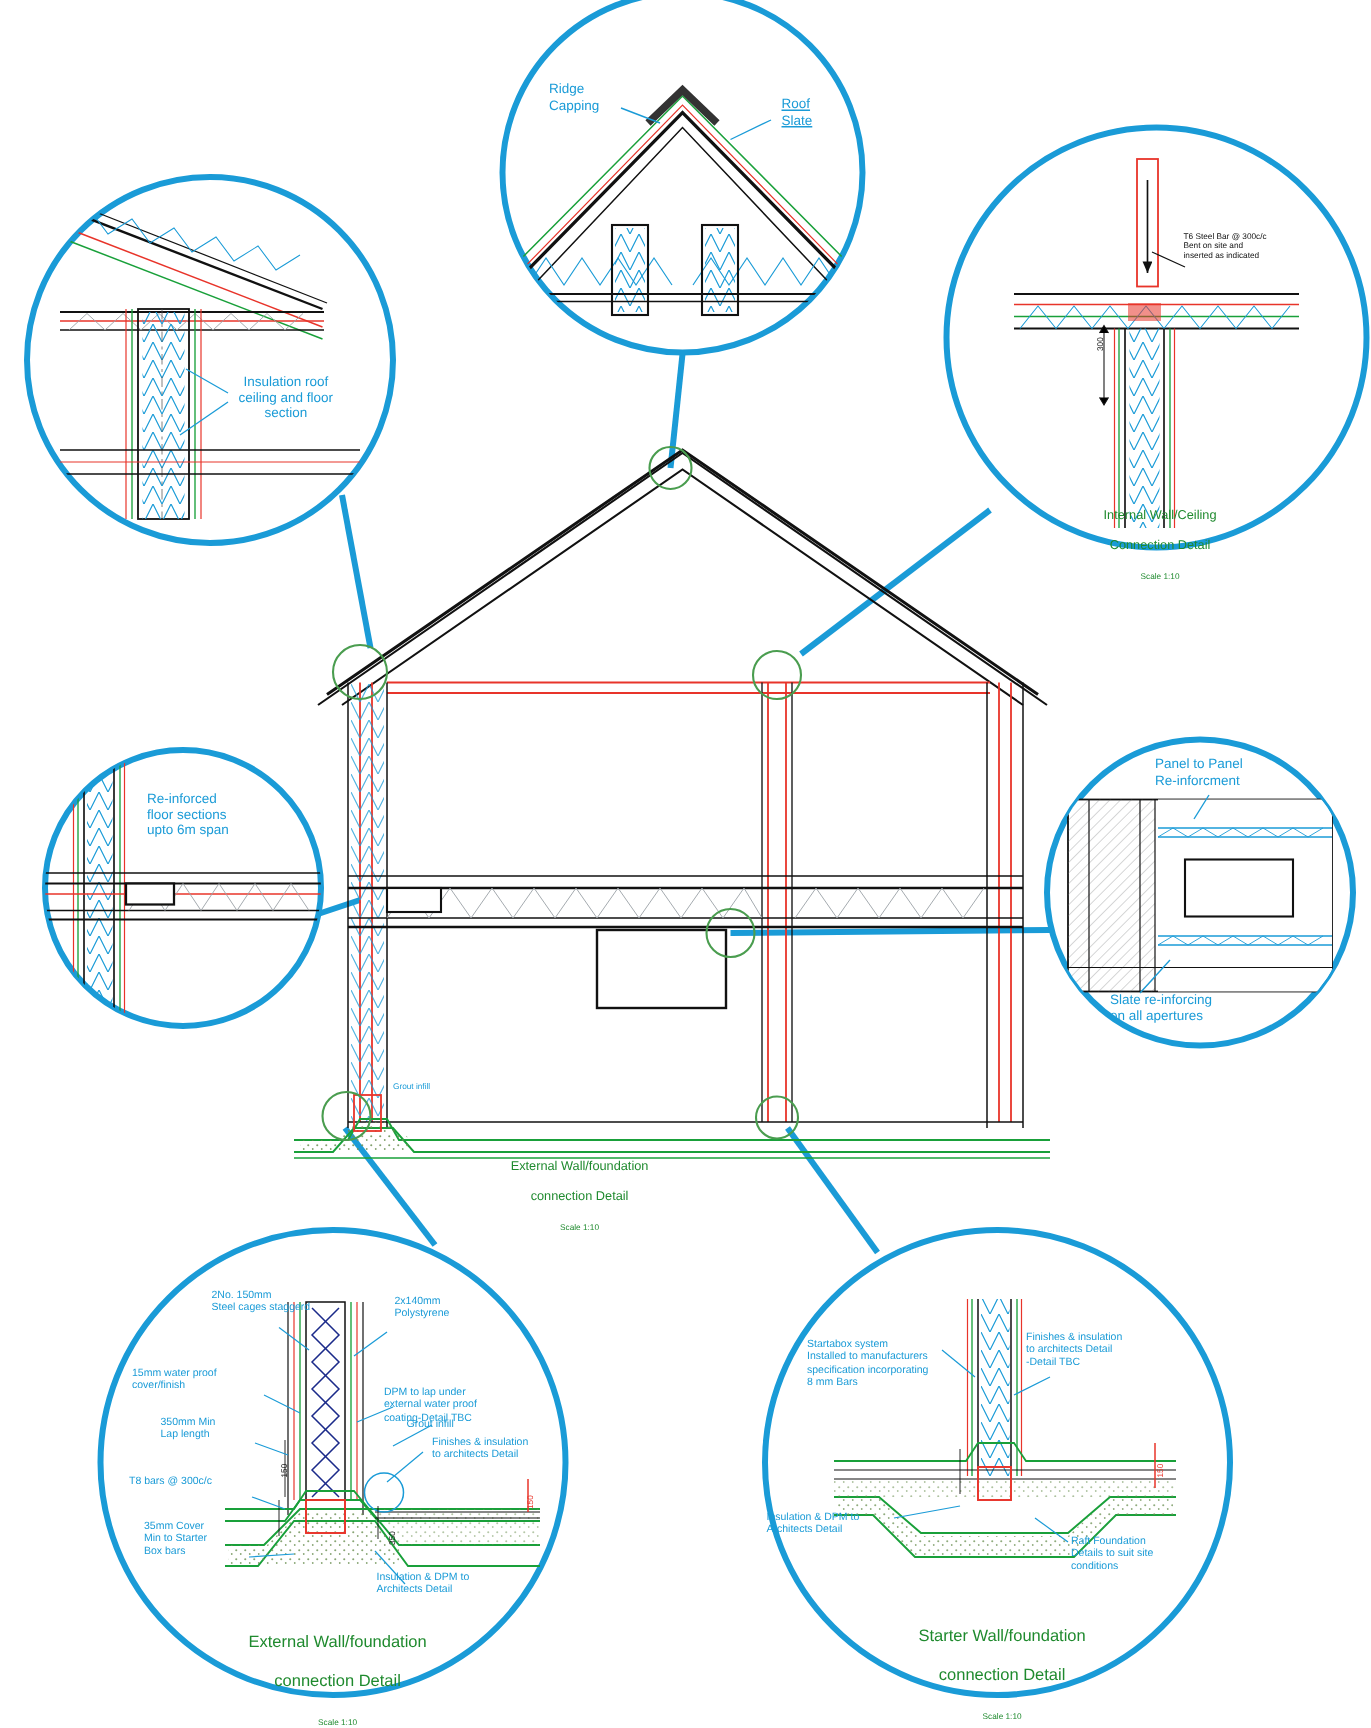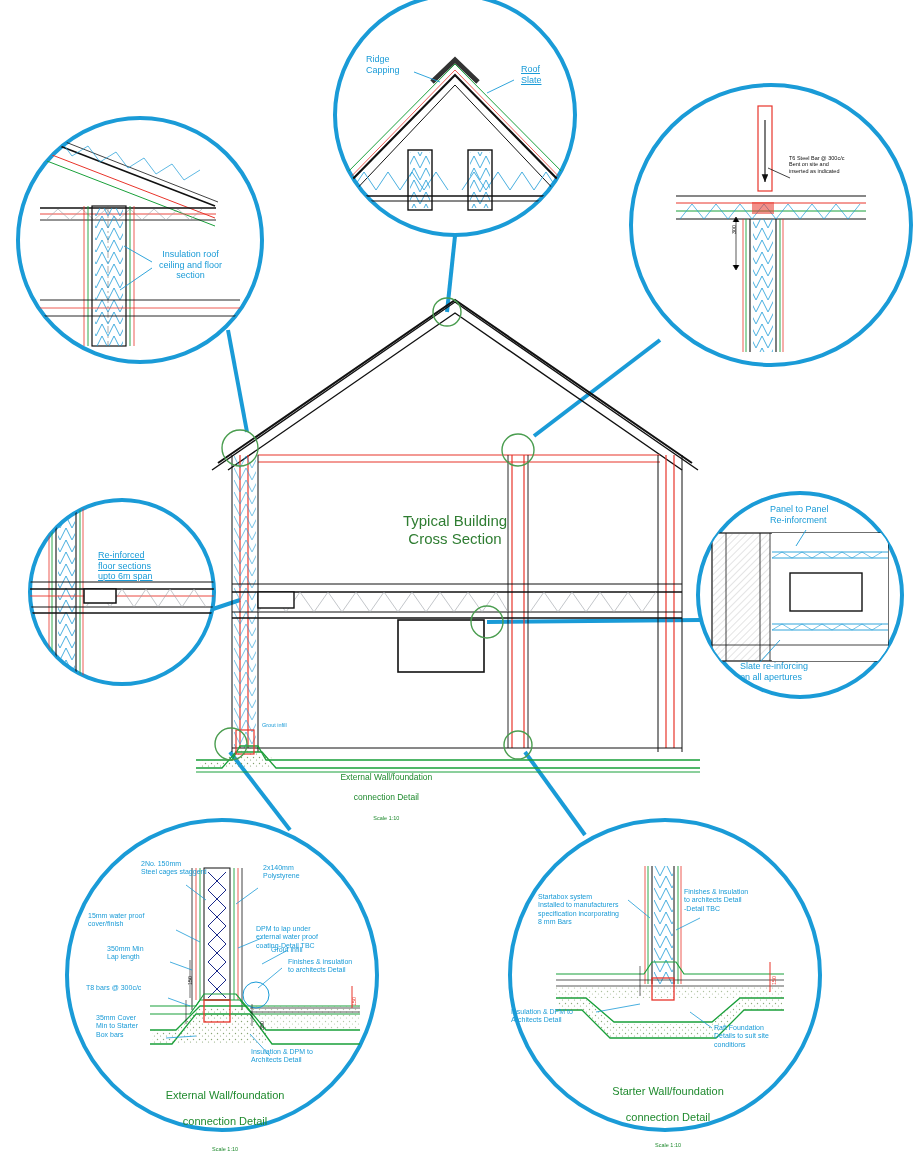--- a/index.html
+++ b/index.html
@@ -327,21 +327,20 @@
     <path d="M270 1056 L250 1034"></path>
     <path d="M282 968 L258 988"></path>
     <path d="M288 950 L262 964"></path>
     <path d="M628 900 L650 918"></path>
     <path d="M700 918 L676 930"></path>
     <path d="M596 1012 L640 1004"></path>
     <path d="M712 1028 L690 1012"></path>
   </g>
 </svg>
 
-<div class="lbl c-title ctr" style="left:340px;top:512px;width:230px;"><span>Typical Building</span><br><span>Cross Section</span></div>
 
 <div class="lbl green" style="left:284px;top:762px;font-size:8.5px;text-align:center;width:200px;">
   <span>External Wall/foundation</span><br>
   <span>connection Detail</span><br>
   <span class="tiny">Scale 1:10</span>
 </div>
 <div class="lbl teal tiny" style="left:262px;top:722px;"><span>Grout infill</span></div>
 
 <div class="lbl teal sm" style="left:366px;top:54px;"><span>Ridge
 Capping</span></div>
@@ -349,22 +348,27 @@
 Slate</span></div>
 
 <div class="lbl teal sm" style="left:159px;top:249px;text-align:center;"><span>Insulation roof
 ceiling and floor
 section</span></div>
 
 <div class="lbl dark tiny" style="left:789px;top:155px;"><span>T6 Steel Bar @ 300c/c
 Bent on site and
 inserted as indicated</span></div>
 <div class="lbl dark tiny" style="left:731px;top:234px;transform:rotate(-90deg);transform-origin:left top;"><span>300</span></div>
-
-<div class="lbl teal sm" style="left:98px;top:550px;text-decoration:underline;"><span>Re-inforced
+<div class="lbl green ctr" style="left:676px;top:328px;width:190px;font-size:8.5px;">
+  <span>Internal Wall/Ceiling</span><br>
+  <span>Connection Detail</span><br>
+  <span class="tiny">Scale 1:10</span>
+</div>
+
+<div class="lbl teal sm" style="left:98px;top:527px;"><span>Re-inforced
 floor sections
 upto 6m span</span></div>
 
 <div class="lbl teal sm" style="left:770px;top:504px;"><span>Panel to Panel
 Re-inforcment</span></div>
 <div class="lbl teal sm" style="left:740px;top:661px;"><span>Slate re-inforcing
 on all apertures</span></div>
 
 <div class="lbl teal xs" style="left:141px;top:860px;"><span>2No. 150mm
 Steel cages staggerd</span></div>

